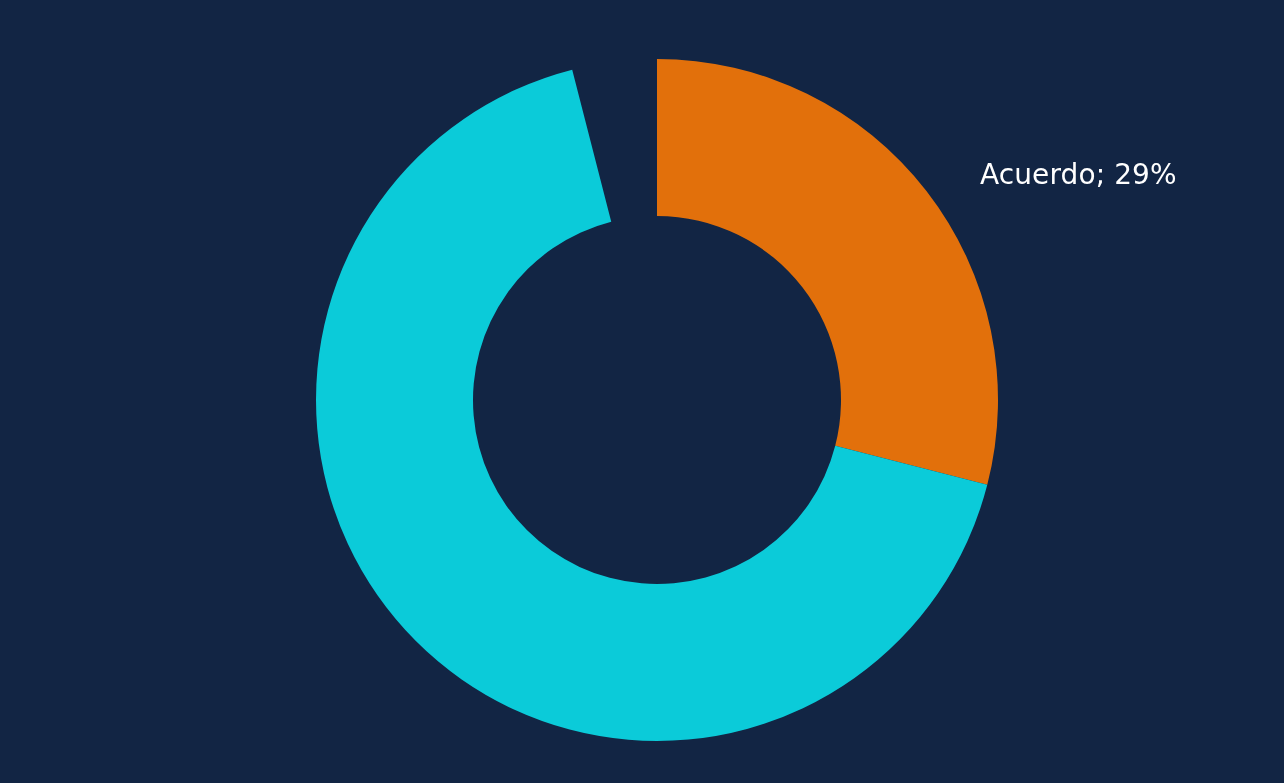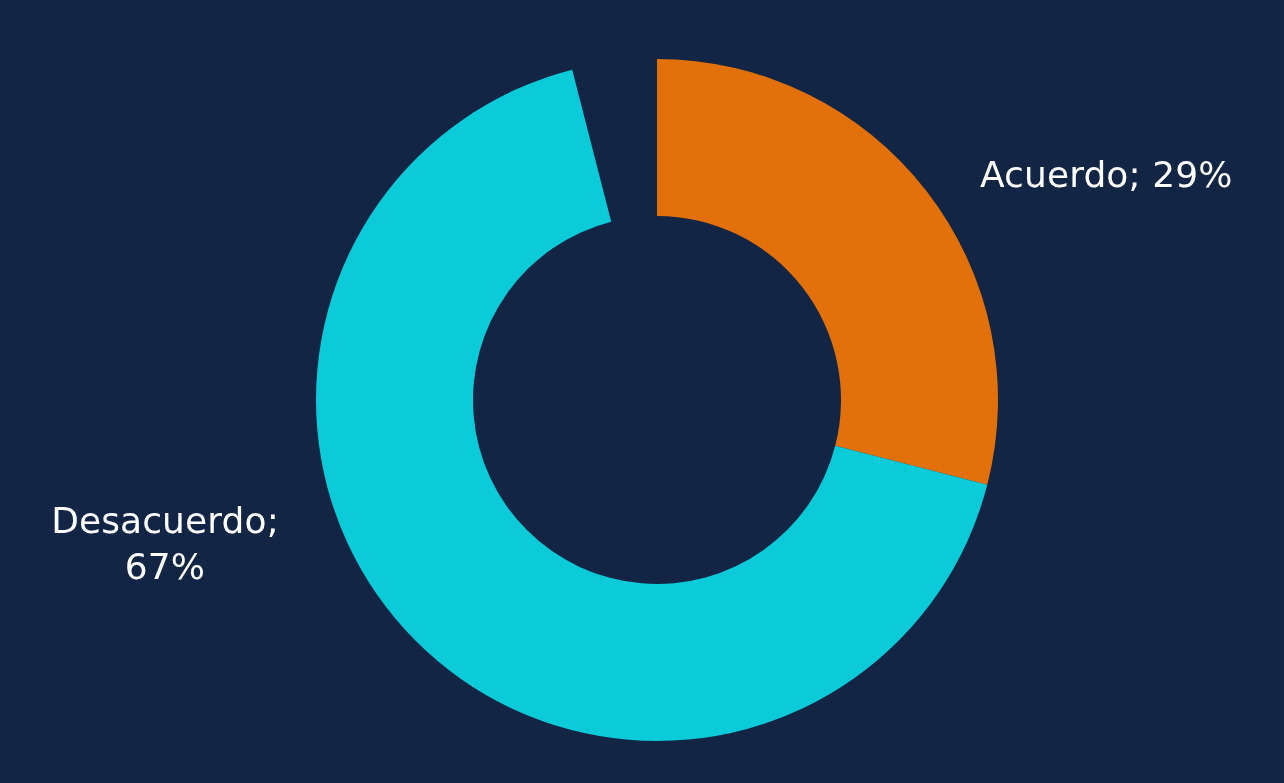--- a/index.html
+++ b/index.html
@@ -23,21 +23,21 @@
     left: 0;
     top: 0;
     width: 1284px;
     height: 783px;
     display: block;
   }
   .slice-label {
     position: absolute;
     color: #ffffff;
     font-family: "DejaVu Sans", sans-serif;
-    font-size: 36px;
+    font-size: 28px;
     line-height: 46px;
     white-space: pre-line;
     letter-spacing: 0.1px;
   }
   #label-acuerdo {
     left: 980px;
     top: 152px;
     text-align: left;
   }
   #label-desacuerdo {
@@ -54,16 +54,14 @@
 
   <svg id="donut-svg" viewBox="0 0 1284 783">
     <g id="slices-group">
         <path d="M 657 59 A 341 341 0 0 1 987.2868579448632 484.8032515232155 L 835.2193016476681 445.7589392383333 A 184 184 0 0 0 657 216 Z" fill="#E2700B"></path>
         <path d="M 987.2868579448632 484.8032515232155 A 341 341 0 1 1 572.1967484767846 69.71314205513676 L 611.2410607616667 221.78069835233185 A 184 184 0 1 0 835.2193016476681 445.7589392383333 Z" fill="#0BCBD9"></path>
       </g>
   </svg>
 
   <div class="slice-label" id="label-acuerdo" style="color: rgb(255, 255, 255);">Acuerdo; 29%</div>
 
-  <div class="slice-label" id="label-desacuerdo" style="color: rgb(255, 255, 255);">Desacuerdo;
-67%</div>
 
 </div>
 
 </body></html>

